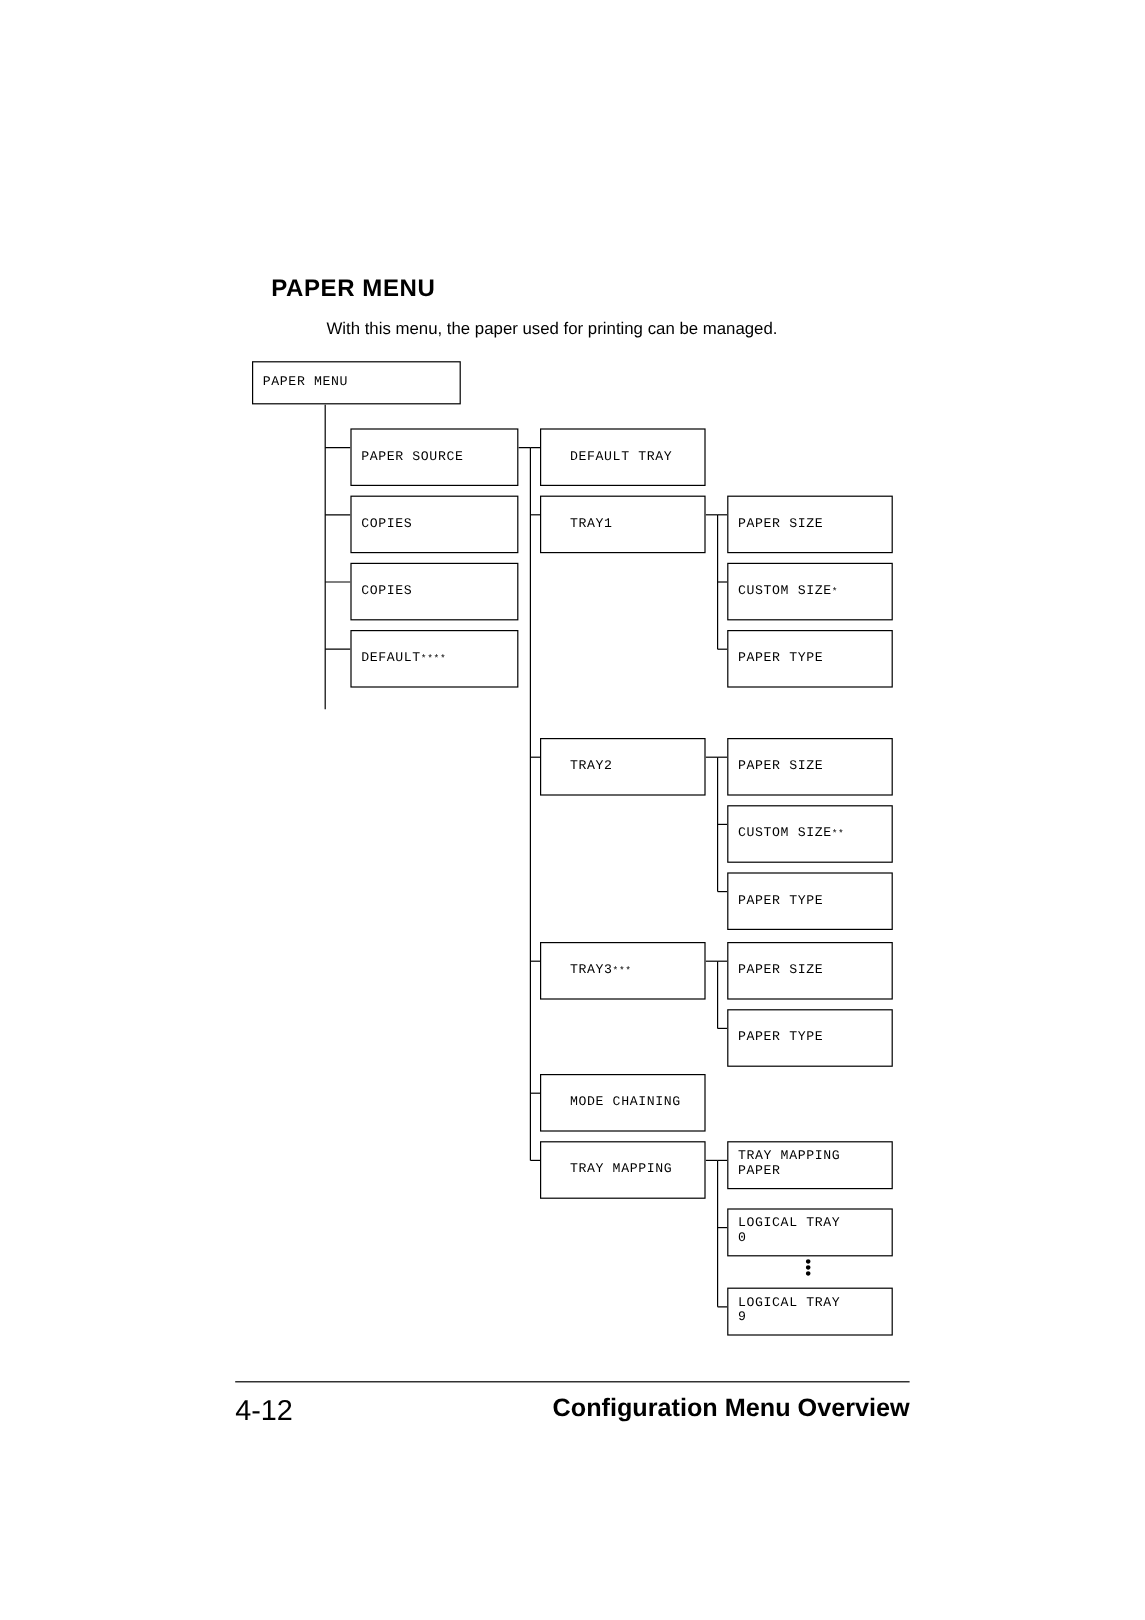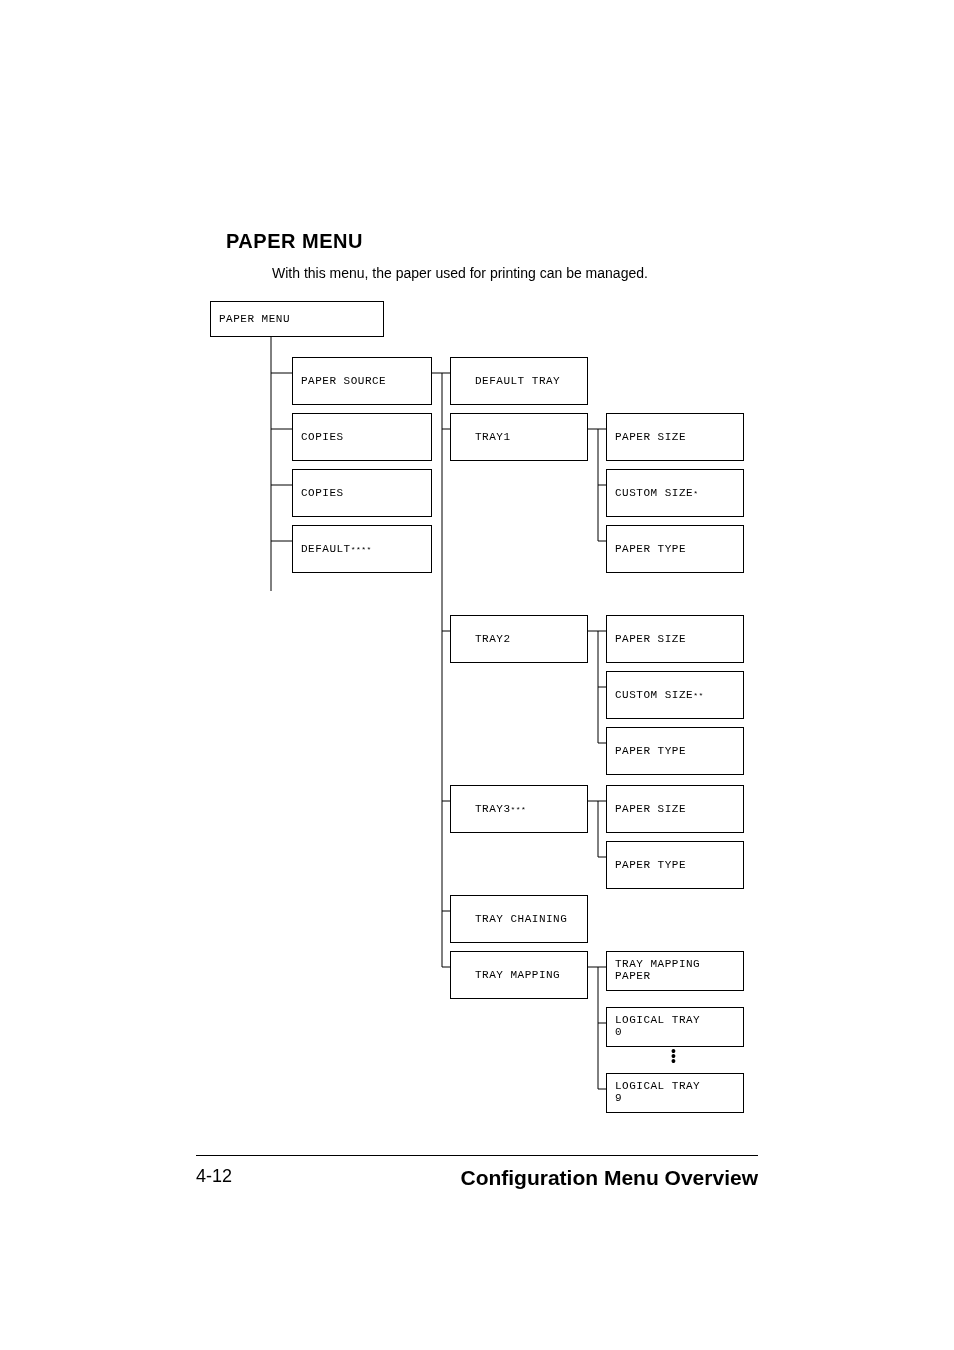--- a/index.html
+++ b/index.html
@@ -75,21 +75,21 @@
       left: 196px;
       right: 196px;
       bottom: 160px;
     }
     .footer-rule {
       border: none;
       border-top: 1px solid #000;
       margin-bottom: 10px;
     }
     .pgnum {
-      font-size: 18px;
+      font-size: 24px;
       float: left;
     }
     .foot-title {
       font-size: 21px;
       float: right;
       font-weight: bold;
     }
   </style>
 </head>
 <body>
@@ -154,21 +154,21 @@
         <span class="sup">****</span>
     </div>
 
     <div class="box col2" style="top:56px">DEFAULT TRAY</div>
     <div class="box col2" style="top:112px">TRAY1</div>
     <div class="box col2" style="top:314px">TRAY2</div>
     <div class="box col2" style="top:484px">
       <span>TRAY3</span>
         <span class="sup">***</span>
     </div>
-    <div class="box col2" style="top:594px">TRAY CHAINING</div>
+    <div class="box col2" style="top:594px">MODE CHAINING</div>
     <div class="box col2" style="top:650px">TRAY MAPPING</div>
 
     <div class="box col3" style="top:112px">PAPER SIZE</div>
     <div class="box col3" style="top:168px">
       <span>CUSTOM SIZE</span>
         <span class="sup">*</span>
     </div>
     <div class="box col3" style="top:224px">PAPER TYPE</div>
 
     <div class="box col3" style="top:314px">PAPER SIZE</div>

